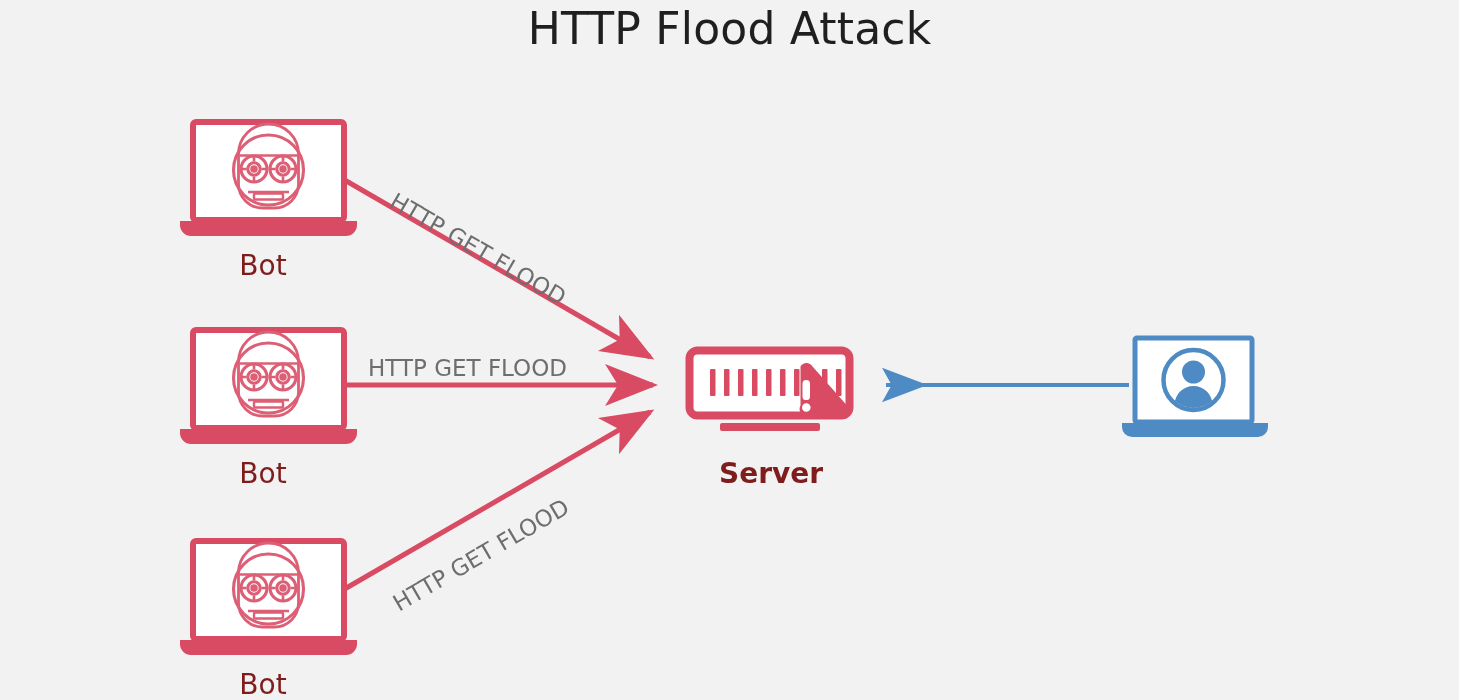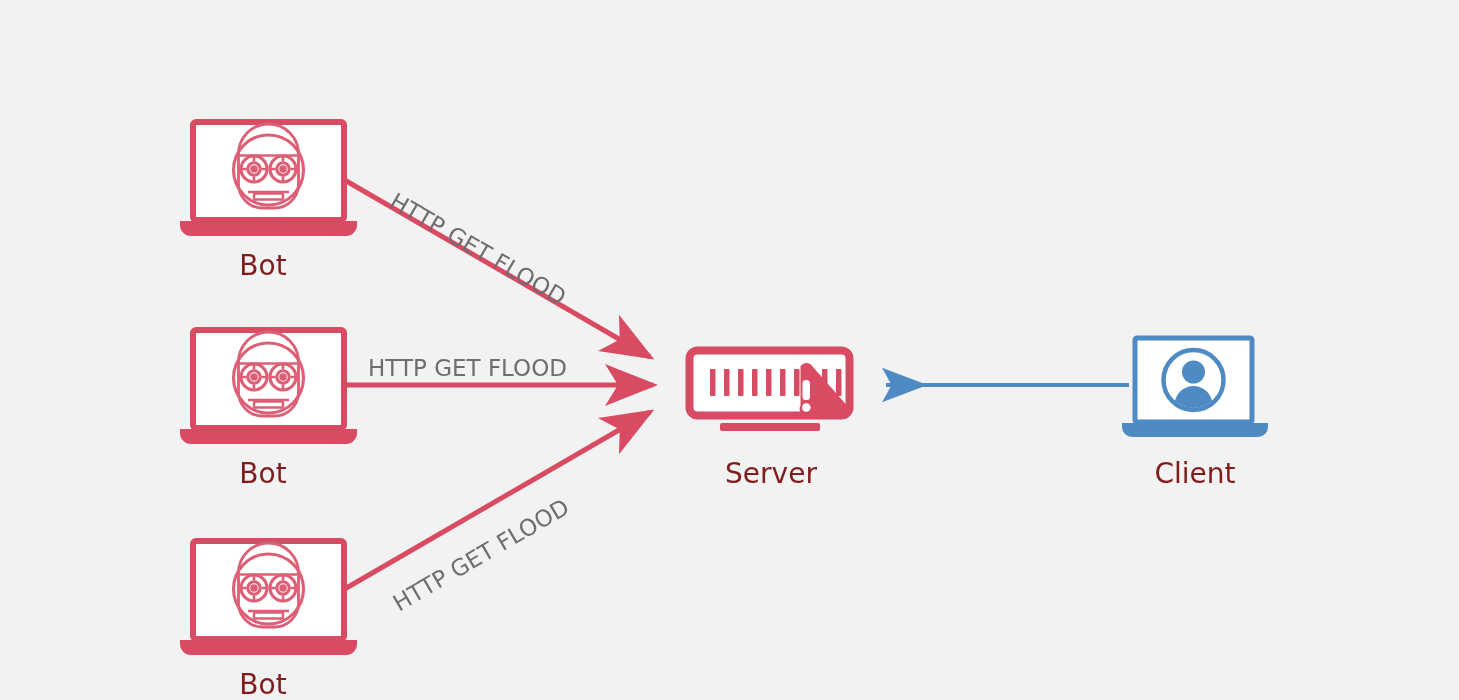--- a/index.html
+++ b/index.html
@@ -58,20 +58,21 @@
     width: 1459px;
     height: 700px;
     overflow: visible;
   }
 </style>
 </head>
 <body>
 
 <div id="diagram-root">
 
+  <div id="page-title">HTTP Flood Attack</div>
 
   <svg class="layer" viewBox="0 0 1459 700">
     <defs>
       <marker id="arrow-red" markerWidth="11" markerHeight="9" refX="9.6" refY="4.5" orient="auto" markerUnits="strokeWidth">
         <path d="M0,0.3 L10.6,4.5 L0,8.7 L2.6,4.5 Z" fill="#d94a63"></path>
       </marker>
       <marker id="arrow-blue" markerWidth="12" markerHeight="9" refX="10.4" refY="4.5" orient="auto" markerUnits="strokeWidth">
         <path d="M0,4.5 L11.4,0.2 L9.0,4.5 L11.4,8.8 Z" fill="#4e8ac4"></path>
       </marker>
     </defs>
@@ -177,39 +178,38 @@
 
       <rect x="34" y="76" width="100" height="8" rx="2" fill="#d94a63"></rect>
 
       <g>
         <path d="M114.5,19.5 a7,7 0 0 1 12,0 L161,58.5 a7,7 0 0 1 -6,10.5 H120.5 a7,7 0 0 1 -6,-10.5 Z" fill="#d94a63"></path>
         <rect x="116.5" y="33" width="7.5" height="20" rx="3.6" fill="#ffffff"></rect>
         <circle cx="120.3" cy="60.5" r="4.3" fill="#ffffff"></circle>
       </g>
     </g>
   </svg>
-  <div class="node-label" style="left:671px; top:457px; width:200px;">Server</div>
+  <div class="node-label" style="left:671px; top:457px; width:200px;font-weight:bold;">Server</div>
 
   <svg class="layer" viewBox="0 0 1459 700">
     <g transform="translate(1122,338)">
       <rect x="13" y="0" width="117" height="84" rx="2" ry="2" fill="#ffffff" stroke="#4e8ac4" stroke-width="5"></rect>
       <path d="M0,85 H146 V89 a10,10 0 0 1 -10,10 H10 a10,10 0 0 1 -10,-10 Z" fill="#4e8ac4"></path>
       <g>
         <circle cx="71.5" cy="42" r="30" fill="#ffffff" stroke="#4e8ac4" stroke-width="4.5"></circle>
         <clipPath id="avatar-clip">
           <circle cx="71.5" cy="42" r="28"></circle>
         </clipPath>
         <g clip-path="url(#avatar-clip)" fill="#4e8ac4">
           <circle cx="71.5" cy="34" r="11.5"></circle>
           <path d="M71.5,48 a19,19 0 0 1 19,19 v12 H52.5 v-12 a19,19 0 0 1 19,-19 Z"></path>
         </g>
       </g>
     </g>
   </svg>
-  <div class="node-label" style="left:1095px; top:457px; width:200px;">Client</div>
 
   <div class="edge-label" style="left:392px; top:186px; transform: rotate(30.2deg);">HTTP GET FLOOD</div>
 
   <div class="edge-label" style="left:368px; top:355px;">HTTP GET FLOOD</div>
 
   <div class="edge-label" style="left:395px; top:592px; transform: rotate(-30.2deg);">HTTP GET FLOOD</div>
 
 </div>
 
 </body></html>

